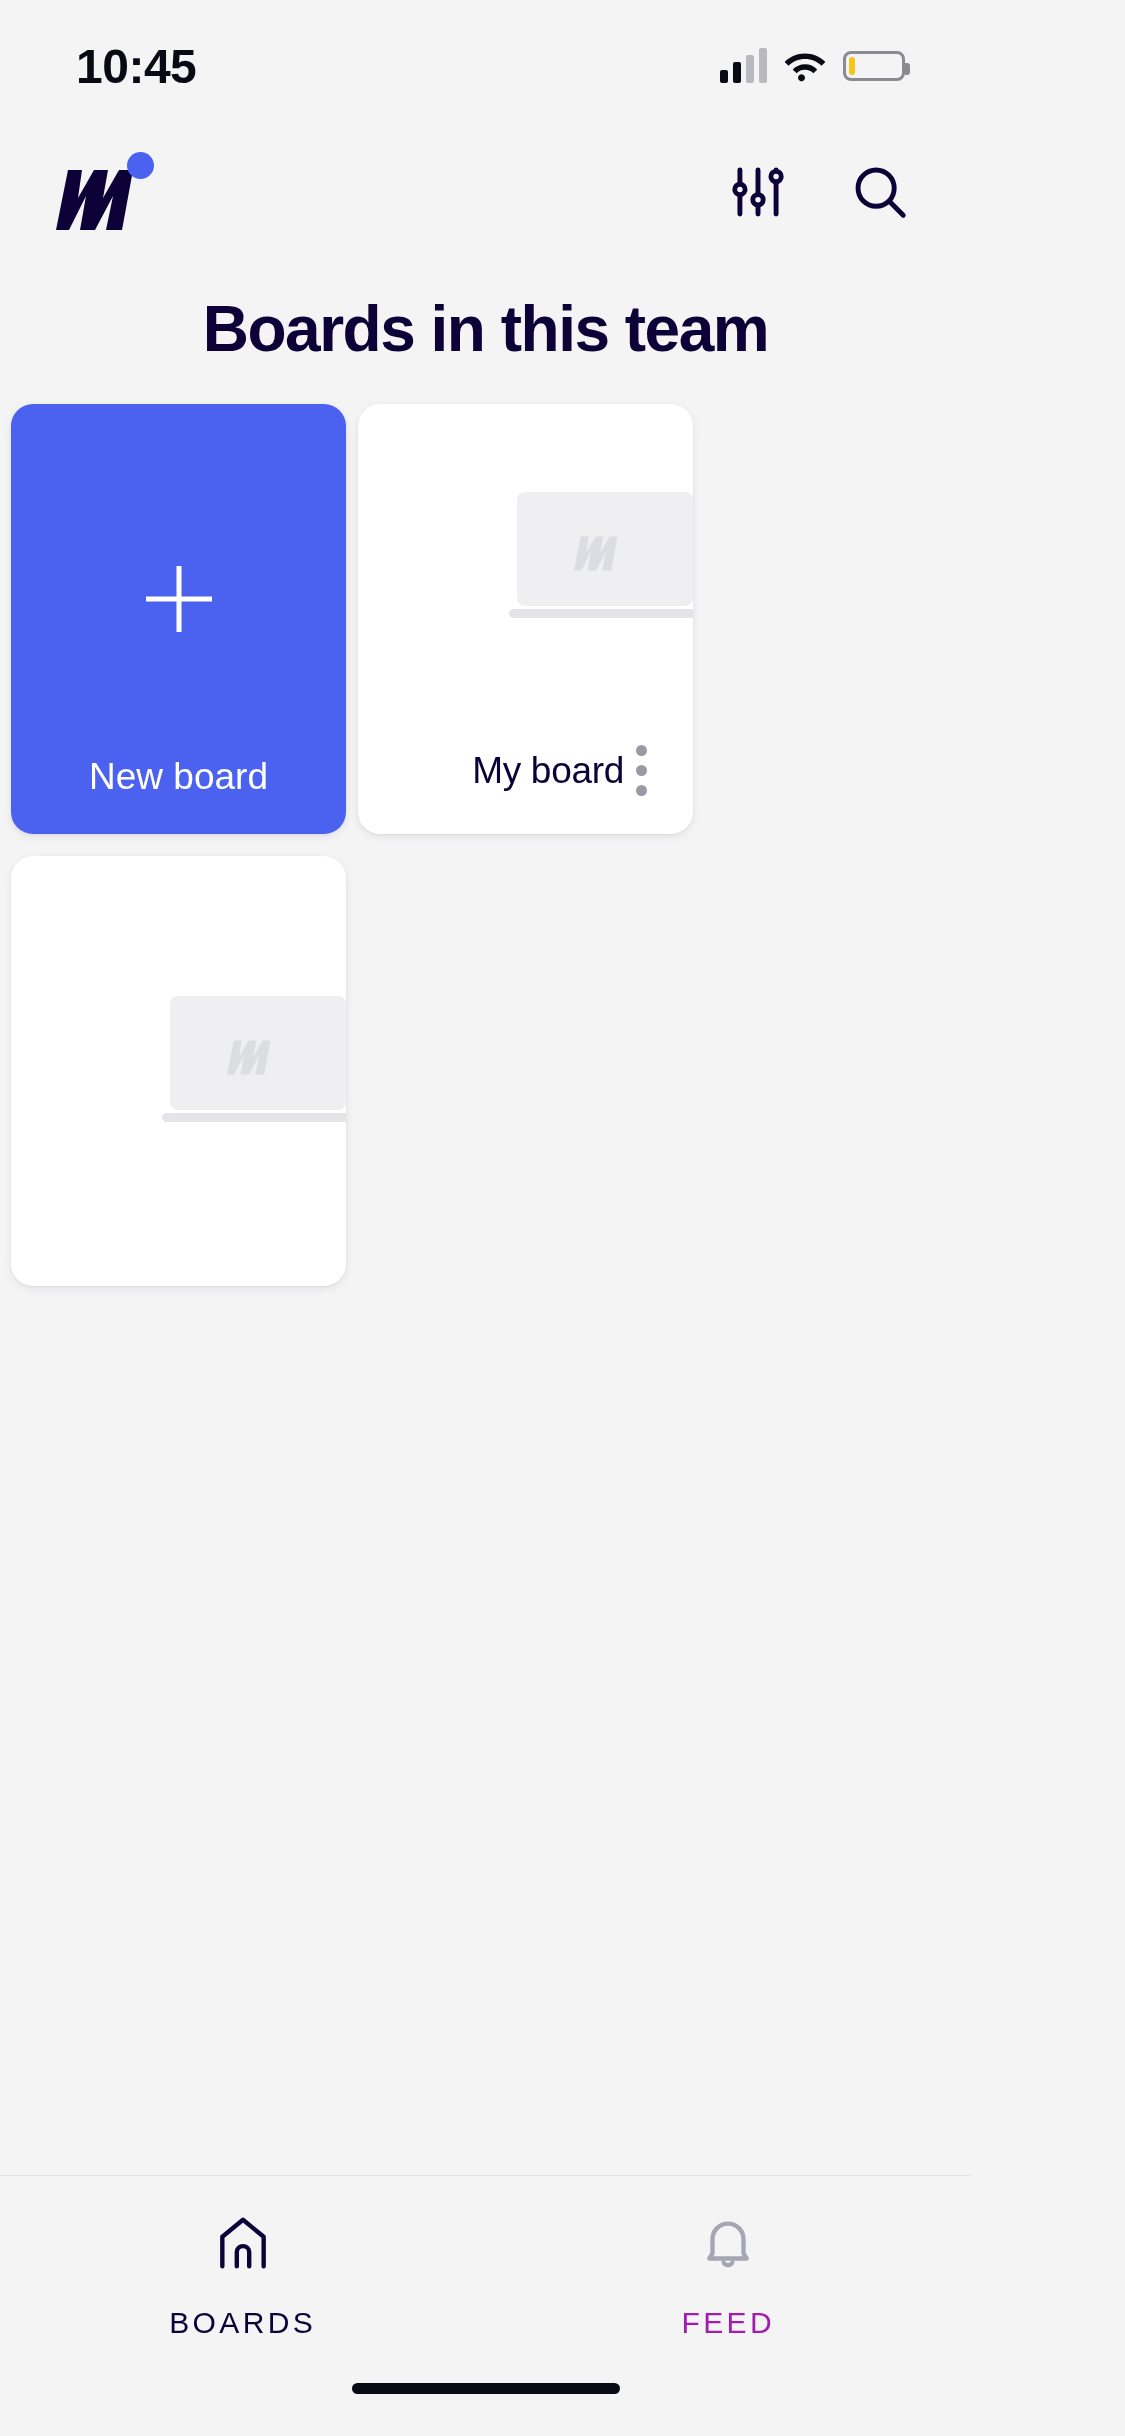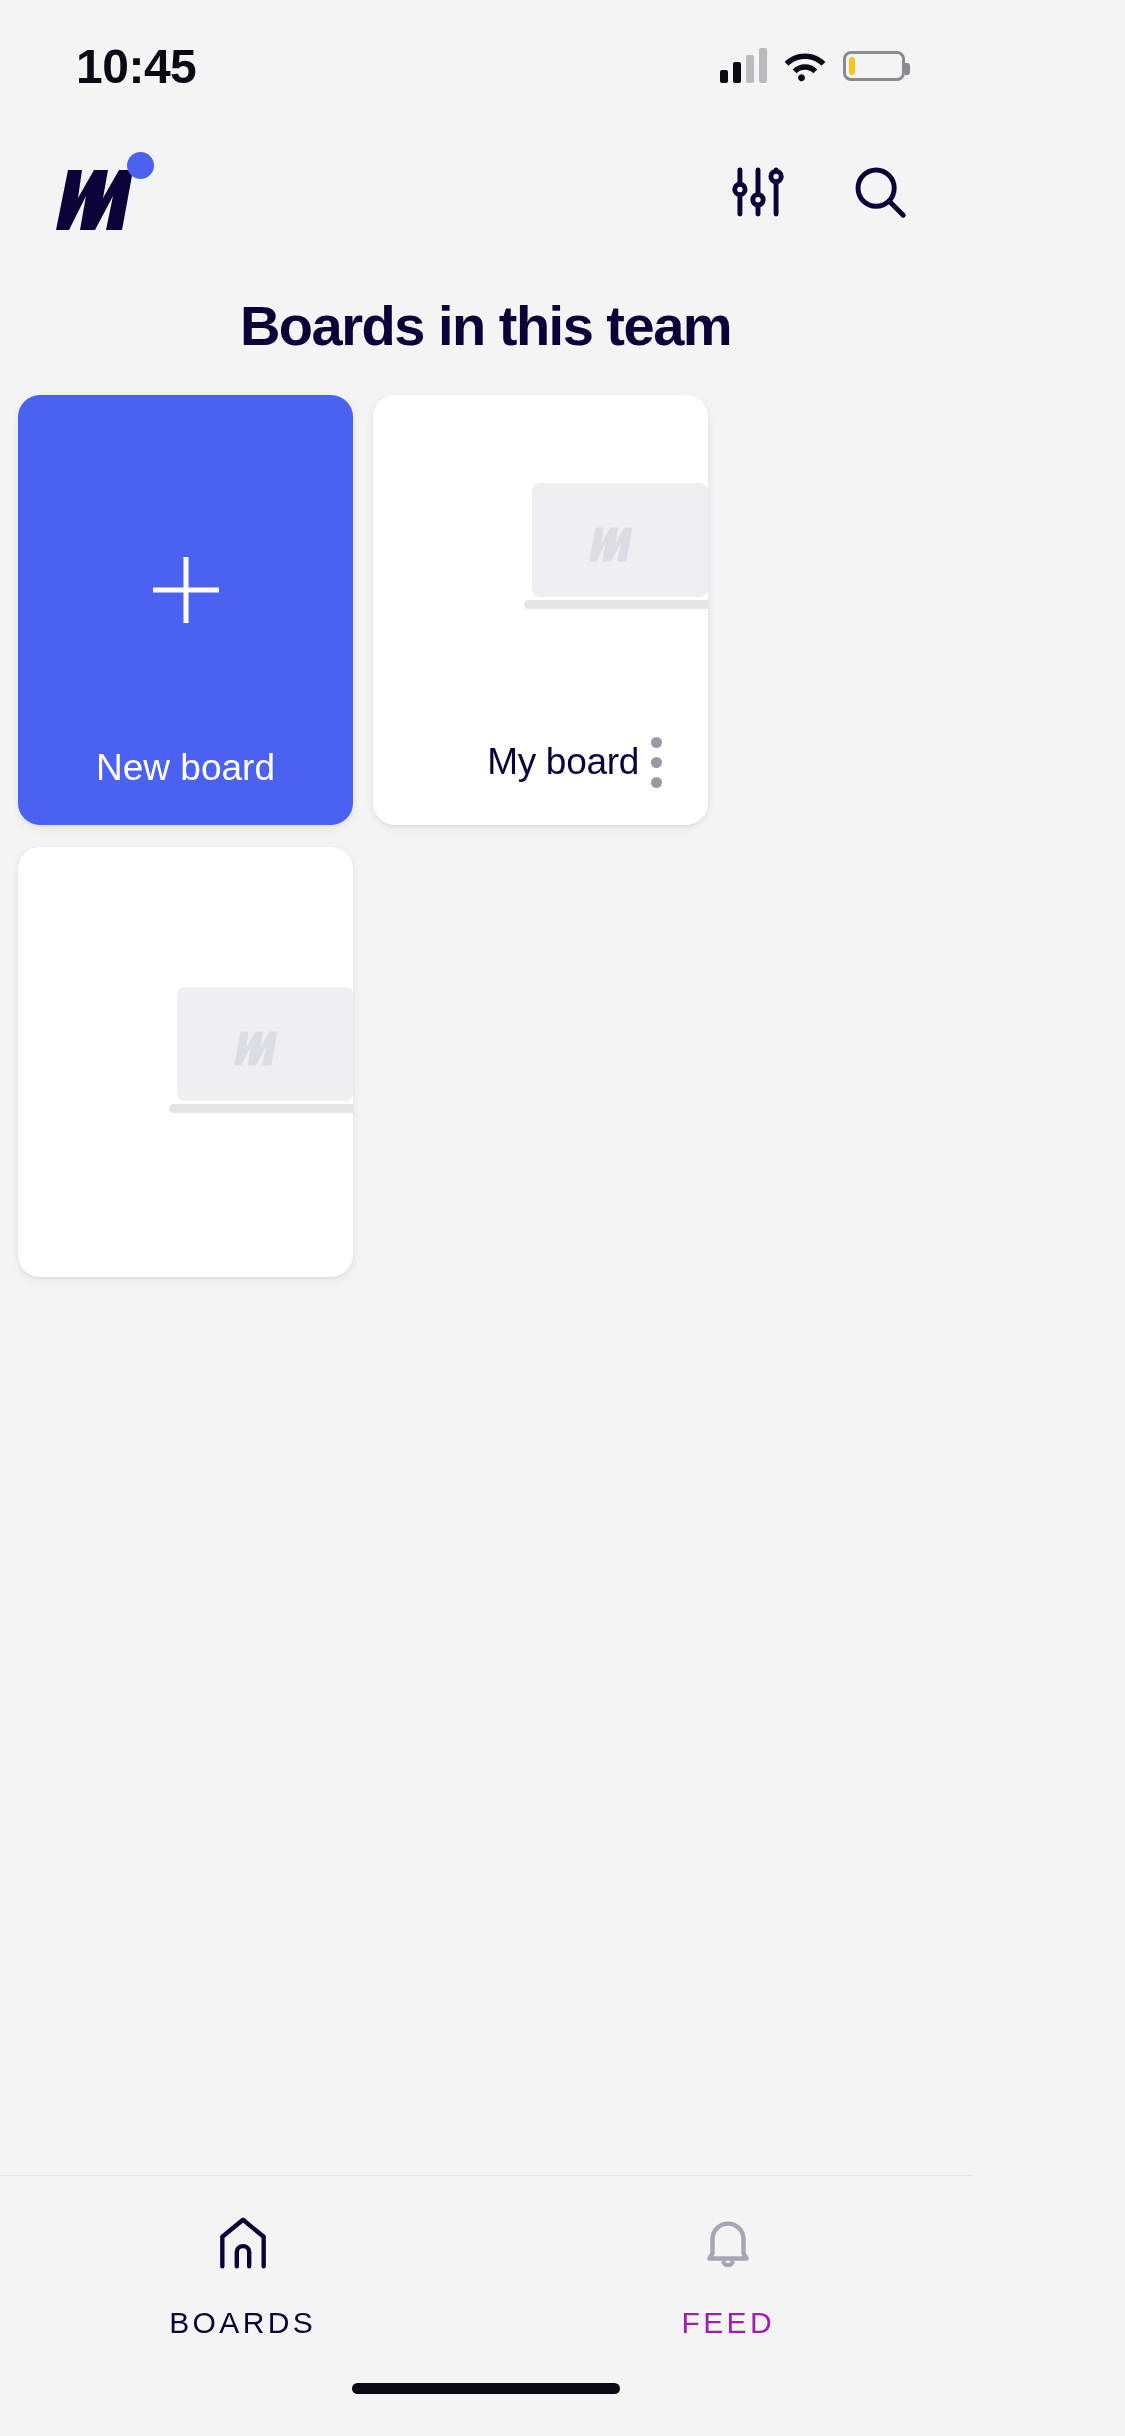--- a/index.html
+++ b/index.html
@@ -33,25 +33,25 @@
   .appbar { height:120px; flex:0 0 120px; display:flex; align-items:center;
             justify-content:space-between; padding:0 56px 0 50px; }
   .logo-wrap { position:relative; width:110px; height:80px; }
   .logo-wrap svg { display:block; }
   .logo-dot { position:absolute; top:0; right:6px; width:27px; height:27px;
               border-radius:50%; background:#4B62F0; }
   .appbar-actions { display:flex; align-items:center; gap:52px; }
   .icon-btn { width:70px; height:70px; display:flex; align-items:center; justify-content:center; }
 
   
-  .page-title { padding:44px 56px 40px; font-size:56px; line-height:1.06;
+  .page-title { padding:44px 56px 40px; font-size:64px; line-height:1.06;
                 font-weight:700; color:#0D0238; letter-spacing:-1.5px; text-align:center; }
 
   
-  .grid { padding:0 18px; display:flex; flex-wrap:wrap; gap:22px 20px; align-content:flex-start; }
+  .grid { padding:0 11px; display:flex; flex-wrap:wrap; gap:22px 12px; align-content:flex-start; }
   .card { width:335px; height:430px; border-radius:22px; position:relative;
           box-shadow:0 3px 10px rgba(20,20,43,.07), 0 1px 3px rgba(20,20,43,.05);
           overflow:hidden; }
 
   .card-new { background:#4B62F0; display:flex; flex-direction:column;
               align-items:center; justify-content:center; }
   .plus { width:66px; height:66px; position:relative; margin-top:-40px; }
   .plus:before, .plus:after { content:""; position:absolute; background:#FFFFFF; }
   .plus:before { left:50%; top:0; width:5px; height:100%; transform:translateX(-50%); }
   .plus:after  { top:50%; left:0; height:5px; width:100%; transform:translateY(-50%); }

